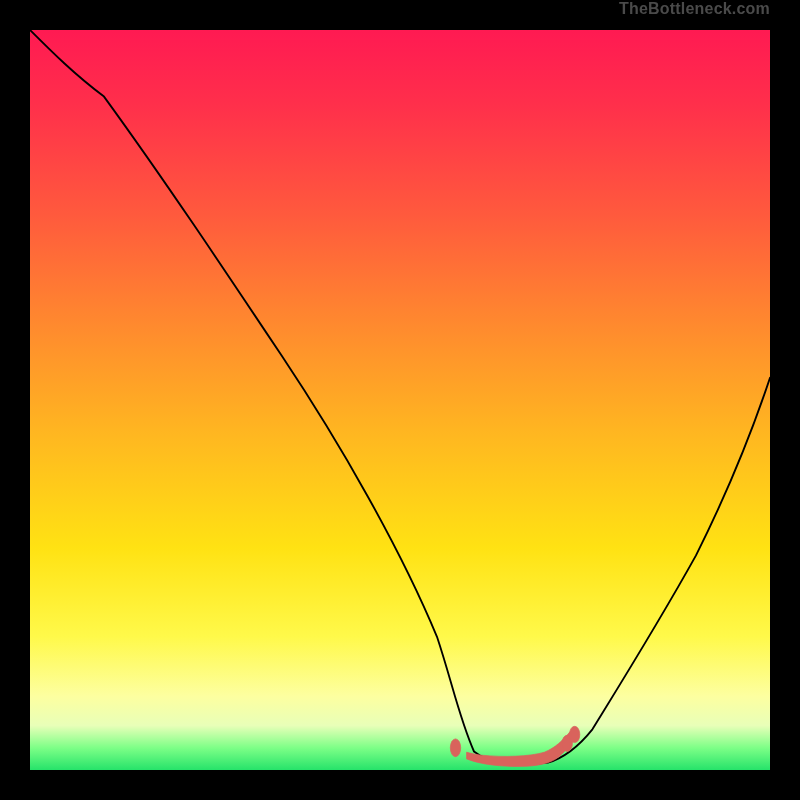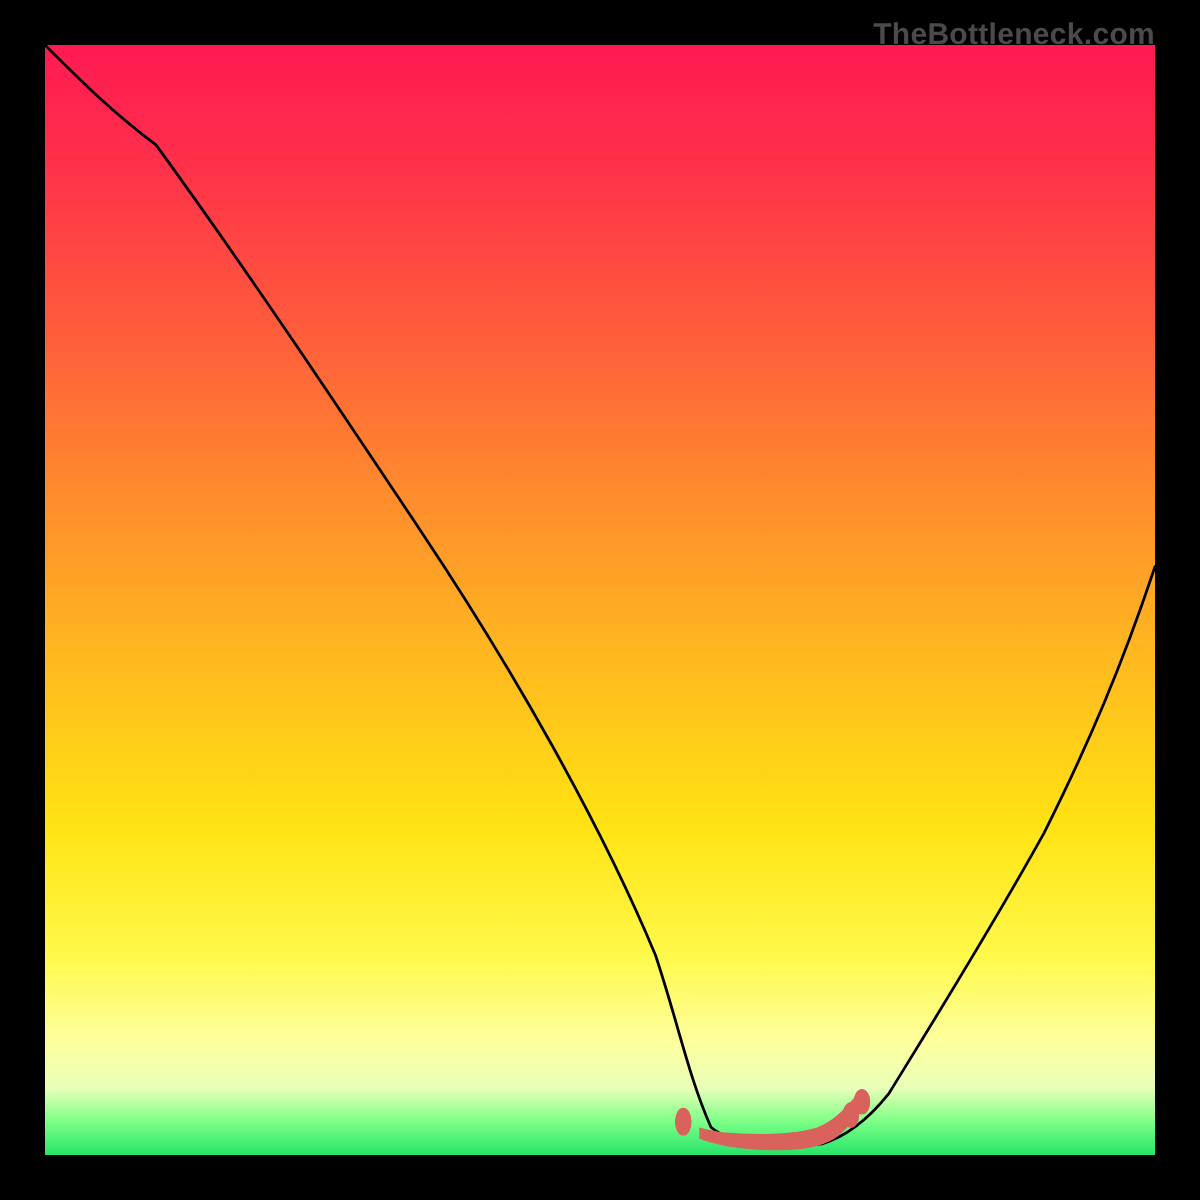--- a/index.html
+++ b/index.html
@@ -43,24 +43,24 @@
       #7dff87 97%,
       #26e36a 100%
     );
   }
   .curve-svg {
     position: absolute;
     inset: 0;
   }
   .attribution {
     position: absolute;
-    top: 12px;
+    top: 0;
     right: 30px;
     color: #4a4a4a;
-    font-size: 20px;
+    font-size: 16px;
     font-weight: 600;
     letter-spacing: 0.2px;
     white-space: nowrap;
   }
 </style>
 </head>
 <body>
 
 <div class="frame">
 

